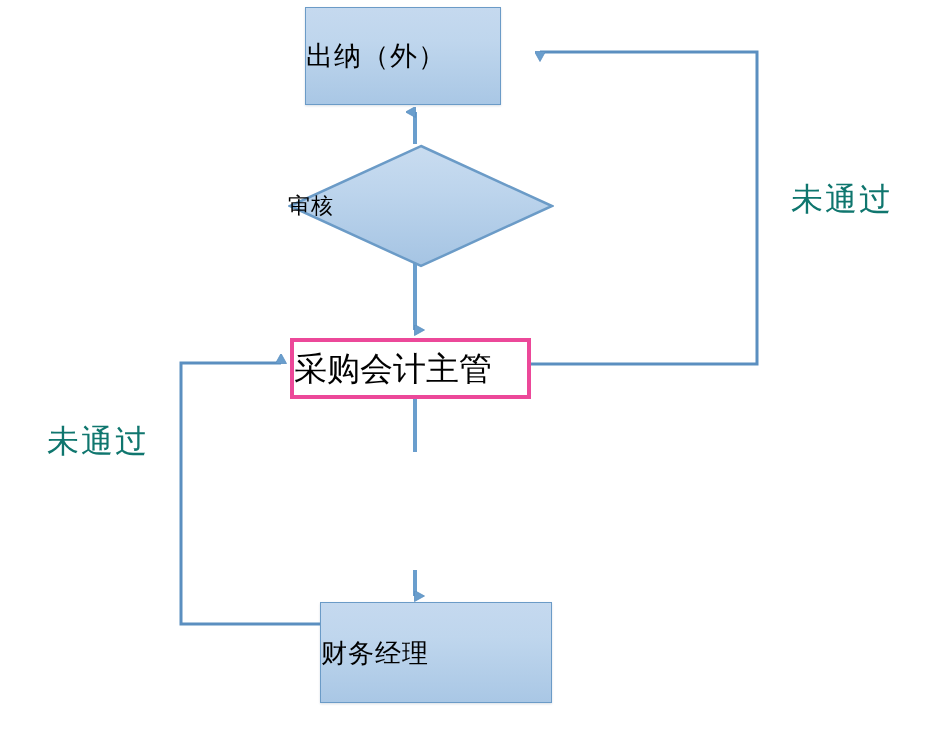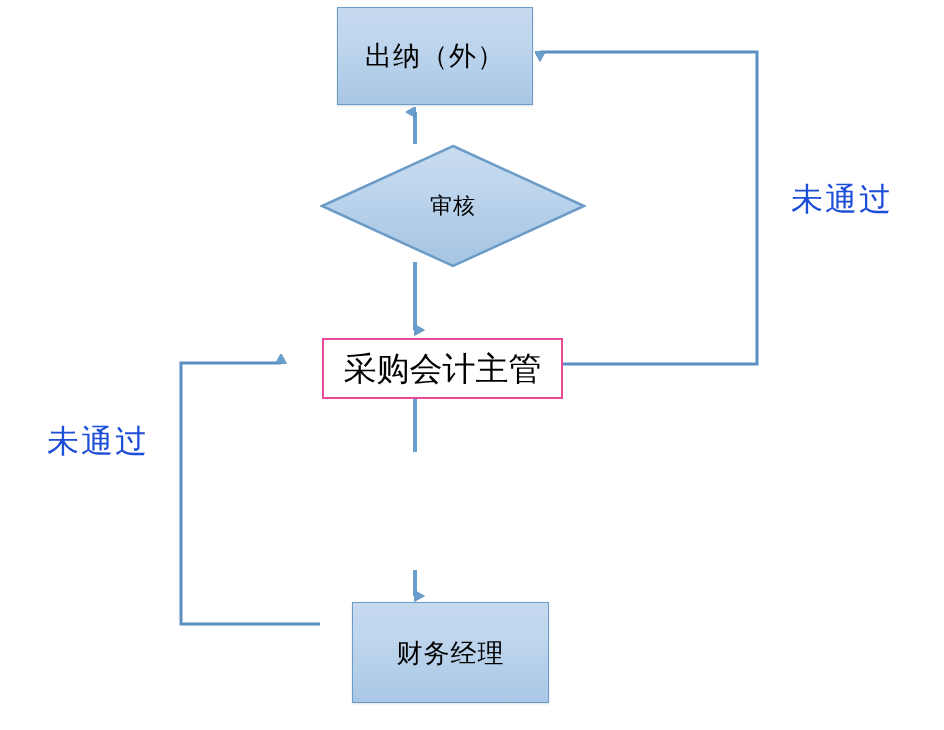--- a/index.html
+++ b/index.html
@@ -24,81 +24,80 @@
     width: 944px;
     height: 730px;
     pointer-events: none;
   }
 
   
   .node {
     position: absolute;
     display: flex;
     align-items: center;
-    justify-content: center;
+    justify-content: flex-start;
     box-sizing: border-box;
-    margin-left: 32px;
   }
   .node .node-label {
     position: relative;
     z-index: 3;
     white-space: nowrap;
     color: #000000;
     line-height: 1;
   }
 
   
   .proc-fill {
     background: linear-gradient(180deg, #c5d9ef 0%, #bfd6ed 35%, #a9c7e5 100%);
     border: 1.5px solid #6b9bc7;
     box-shadow: 0 1px 2px rgba(120,140,160,0.28);
   }
   
   .proc-plain {
     background: #ffffff;
-    border: 2px solid #ec4899;
+    border: 4px solid #ec4899;
   }
 
   
   .diamond {
     background: transparent;
     border: none;
     font-family: Liberation Serif, serif;
   }
   .diamond .dia-shape {
     position: absolute;
     left: 0;
     top: 0;
     width: 100%;
     height: 100%;
     z-index: 1;
   }
 
   
   .edge-label {
     position: absolute;
-    color: #1d4ed8;
+    color: #0f766e;
     white-space: nowrap;
     line-height: 1;
   }
 
   
   #node-cashier      { left: 305px; top: 7px;   width: 196px; height: 98px;  }
   #node-cashier .node-label { font-size: 27px; letter-spacing: 1px; }
 
   #node-review       { left: 288px; top: 144px; width: 266px; height: 124px; }
   #node-review .node-label  { font-size: 22px; letter-spacing: 1px; }
 
   #node-supervisor   { left: 290px; top: 338px; width: 241px; height: 61px;  }
   #node-supervisor .node-label { font-size: 33px; letter-spacing: 0px; }
 
   #node-submit       { left: 285px; top: 449px; width: 272px; height: 126px; }
   #node-submit .node-label  { font-size: 22px; letter-spacing: 1px; }
 
-  #node-finmanager   { left: 320px; top: 602px; width: 197px; height: 101px; }
+  #node-finmanager   { left: 320px; top: 602px; width: 232px; height: 101px; }
   #node-finmanager .node-label { font-size: 26px; letter-spacing: 1px; }
 
   #label-right-reject { left: 791px; top: 183px; font-size: 32px; letter-spacing: 2px; }
   #label-left-reject  { left: 47px;  top: 425px; font-size: 32px; letter-spacing: 2px; }
 </style>
 </head>
 <body>
 
 <div id="canvas">
 

